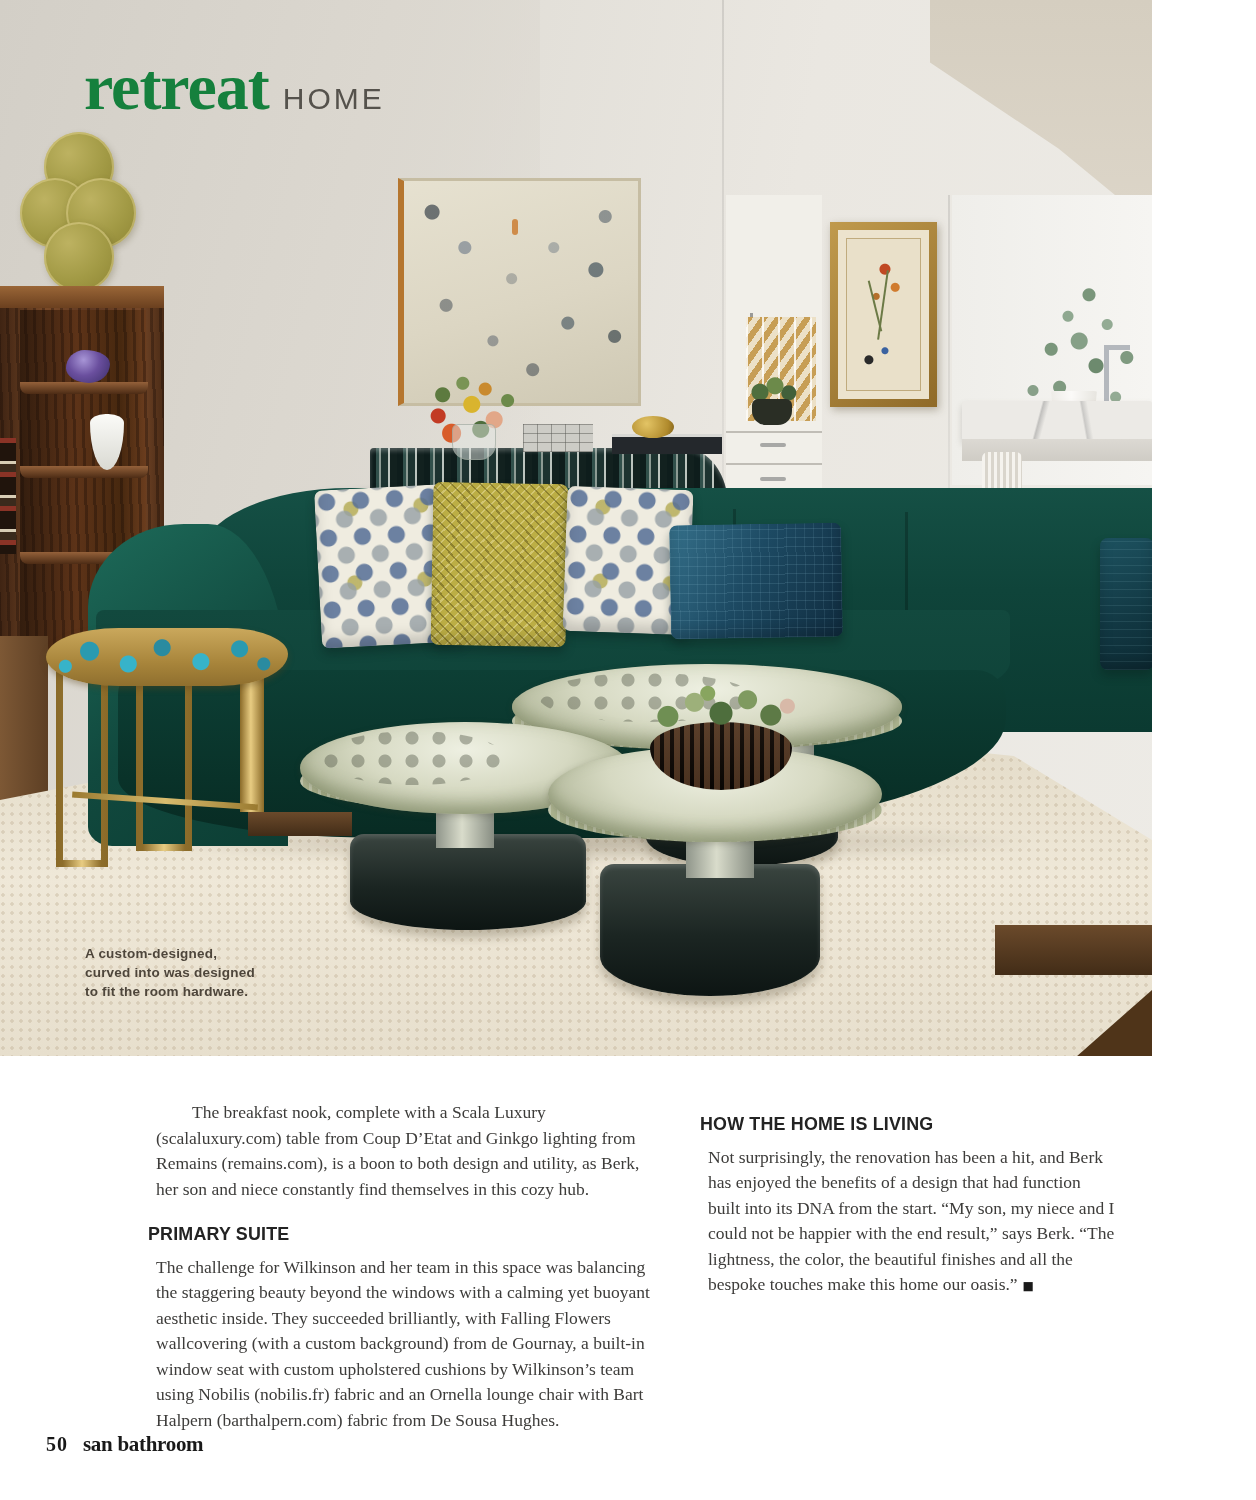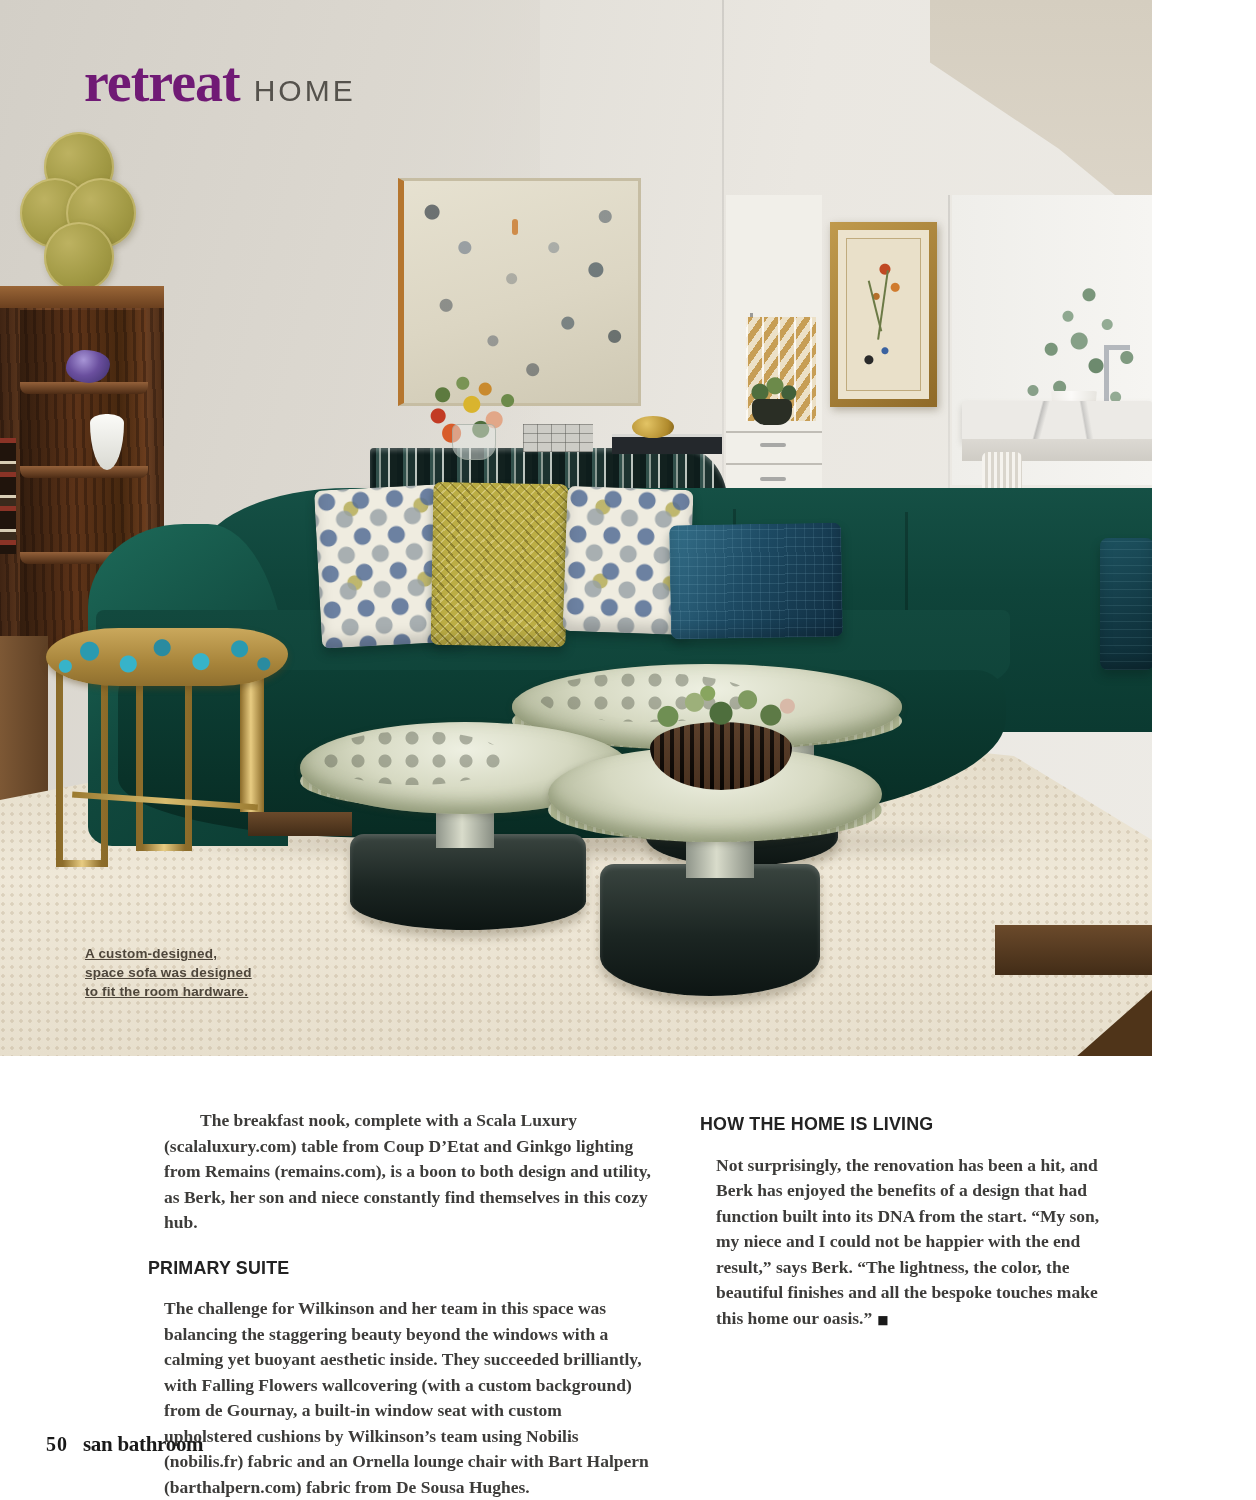--- a/index.html
+++ b/index.html
@@ -10,21 +10,21 @@
   .photo{position:absolute;left:0;top:0;width:1152px;height:1056px;overflow:hidden;background:#e7e4de;}
   .wall-base{left:0;top:0;width:1152px;height:1056px;
      background:linear-gradient(100deg,#d8d4cc 0%,#e2dfd8 38%,#eae7e1 62%,#edebe6 100%);}
   .wall-left-shade{left:0;top:0;width:540px;height:660px;
      background:linear-gradient(105deg,#d3cfc7 0%,#dbd7cf 55%,rgba(222,218,210,0) 100%);}
   .ceiling{left:930px;top:0;width:222px;height:240px;background:linear-gradient(180deg,#d5cec0,#ddd6c9);
      clip-path:polygon(0 0,100% 0,100% 94%,58% 62%,0 26%);}
   .wall-line{width:2px;background:linear-gradient(180deg,rgba(0,0,0,.10),rgba(0,0,0,.04));}
   
   .mag-header{left:84px;top:54px;display:flex;align-items:baseline;z-index:60;}
-  .brand{font-family:"Liberation Serif",serif;font-weight:700;font-size:56px;color:#701a75;letter-spacing:-1px;line-height:1;}
+  .brand{font-family:"Liberation Serif",serif;font-weight:700;font-size:66px;color:#15803d;letter-spacing:-1px;line-height:1;}
   .section{font-family:"Liberation Sans",sans-serif;font-weight:400;font-size:30px;color:#55524c;letter-spacing:3px;margin-left:14px;}
   
   .lobe{position:absolute;width:70px;height:70px;border-radius:50%;
      background:radial-gradient(circle at 35% 30%,#bdb261,#a29a45 55%,#8d8433 100%);
      box-shadow:inset 0 0 0 2px rgba(230,214,150,.45),2px 3px 6px rgba(80,70,30,.25);}
   
   .shelf-unit{left:0;top:286px;width:164px;height:378px;
      background:linear-gradient(90deg,#3f2413 0%,#7a4a28 28%,#5d3721 55%,#744627 85%,#4a2b16 100%);}
   .shelf-grain{position:absolute;inset:0;background:repeating-linear-gradient(88deg,rgba(25,12,6,.35) 0 3px,rgba(0,0,0,0) 3px 9px);}
   .shelf-top{position:absolute;left:0;top:0;width:164px;height:22px;background:linear-gradient(180deg,#9a6637,#6b401f);}
@@ -215,24 +215,24 @@
       radial-gradient(circle at 18% 60%,#6f8f53 10px,rgba(0,0,0,0) 11px),
       radial-gradient(circle at 34% 38%,#9db07a 9px,rgba(0,0,0,0) 10px),
       radial-gradient(circle at 50% 55%,#4e6e3d 11px,rgba(0,0,0,0) 12px),
       radial-gradient(circle at 66% 34%,#7f9a60 9px,rgba(0,0,0,0) 10px),
       radial-gradient(circle at 80% 58%,#5d7a46 10px,rgba(0,0,0,0) 11px),
       radial-gradient(circle at 90% 44%,#d8b9a8 7px,rgba(0,0,0,0) 8px),
       radial-gradient(circle at 42% 24%,#88a55f 7px,rgba(0,0,0,0) 8px);}
   
   .photo-caption{left:85px;top:944px;font-family:"Liberation Sans",sans-serif;font-size:13.5px;
      font-weight:700;color:#4e463b;line-height:19px;letter-spacing:.2px;z-index:70;}
-  .photo-caption span{display:block;text-decoration:underline;}
+  .photo-caption span{display:block;}
   
   .col{position:absolute;top:1092px;font-size:17.5px;line-height:25.5px;color:#3d3c3a;}
-  .col p{margin:16px;font-weight:bold;}
+  .col p{margin:8px;}
   .col .indent{text-indent:36px;}
   .col h3{font-family:"Liberation Sans",sans-serif;font-size:19px;font-weight:700;color:#232323;
      margin:19px 0 5px 0;transform:scaleX(.94);transform-origin:left center;letter-spacing:.2px;}
   .end-mark{font-family:"DejaVu Sans",sans-serif;font-size:12px;color:#1a1a1a;margin-left:5px;}
   
   .footer{position:absolute;left:46px;top:1432px;display:flex;align-items:baseline;
      font-family:"Liberation Serif",serif;color:#191919;}
   .page-num{font-size:20px;font-weight:700;letter-spacing:1px;}
   .mag-name{font-size:21px;font-weight:700;margin-left:15px;letter-spacing:-.3px;}
 </style>
@@ -352,21 +352,21 @@
   <div class="drum" style="left:600px;top:864px;width:220px;height:132px;"></div>
   <div class="stem" style="left:686px;top:834px;width:68px;height:44px;"></div>
   <div class="glass-rim" style="left:548px;top:778px;width:334px;height:64px;"></div>
   <div class="glass-top" style="left:548px;top:746px;width:334px;height:96px;"></div>
 
   <div class="abs succ-bowl"></div>
   <div class="abs succ-green"></div>
 
   <div class="abs photo-caption">
     <span>A custom-designed,</span>
-    <span>space sofa was designed</span>
+    <span>curved into was designed</span>
     <span>to fit the room hardware.</span>
   </div>
 
   <div class="abs mag-header">
     <span class="brand">retreat</span>
     <span class="section">HOME</span>
   </div>
 </div>
 
 <div class="col" style="left:148px;width:522px;">

